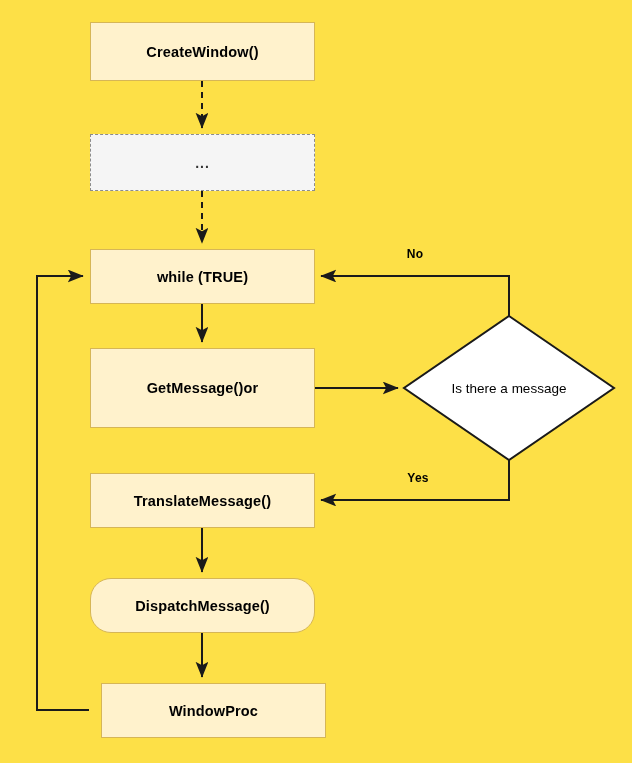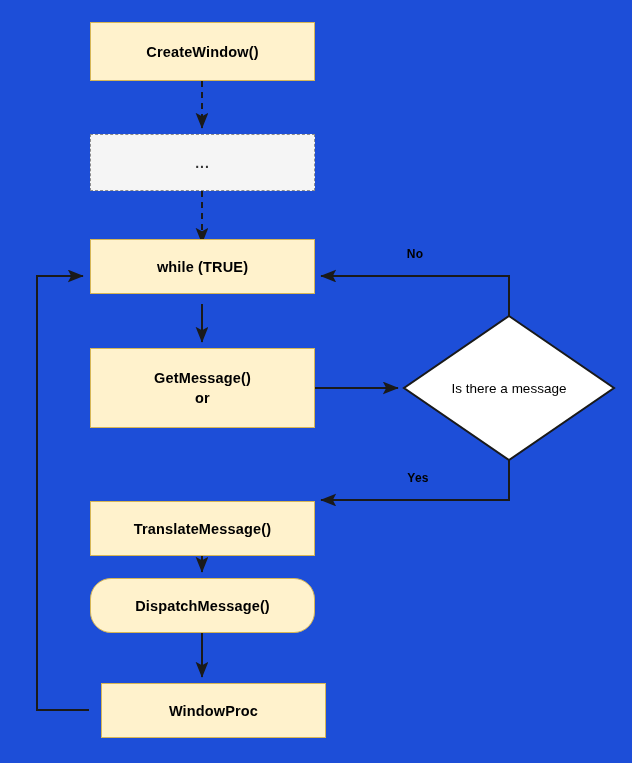--- a/index.html
+++ b/index.html
@@ -8,21 +8,21 @@
     padding: 0;
     background: #ffffff;
   }
   body {
     font-family: "Liberation Sans", sans-serif;
   }
   #diagram {
     position: relative;
     width: 632px;
     height: 763px;
-    background: #1d4ed8;
+    background: #fde047;
     overflow: hidden;
   }
   .node {
     position: absolute;
     box-sizing: border-box;
     display: flex;
     align-items: center;
     justify-content: center;
     text-align: center;
   }
@@ -122,42 +122,42 @@
   </svg>
 
   <div class="node process" style="left:90px; top:22px; width:225px; height:59px;">
     <span>CreateWindow()</span>
   </div>
 
   <div class="node ellipsis-box" style="left:90px; top:134px; width:225px; height:57px;">
     <span>...</span>
   </div>
 
-  <div class="node process" style="left:90px; top:239px; width:225px; height:55px; flex-direction:column;">
+  <div class="node process" style="left:90px; top:249px; width:225px; height:55px; flex-direction:column;">
     <span>while (TRUE)</span>
   </div>
 
-  <div class="node process" style="left:90px; top:348px; width:225px; height:80px; flex-direction:column;">
+  <div class="node process" style="left:90px; top:348px; width:225px; height:80px; flex-direction:row;">
     <span>GetMessage()</span>
     <span>or</span>
   </div>
 
   <div class="decision-label" style="left:419px; top:374px; width:180px; height:28px;">
     <span>Is there a message</span>
   </div>
 
   <div class="edge-label" style="left:380px; top:247px; width:70px;">
     <span>No</span>
   </div>
 
   <div class="edge-label" style="left:383px; top:471px; width:70px;text-align:center;">
     <span>Yes</span>
   </div>
 
-  <div class="node process" style="left:90px; top:473px; width:225px; height:55px;margin-top:28px;">
+  <div class="node process" style="left:90px; top:473px; width:225px; height:55px;">
     <span>TranslateMessage()</span>
   </div>
 
   <div class="node process" style="left:90px; top:578px; width:225px; height:55px;border-radius:21px;">
     <span>DispatchMessage()</span>
   </div>
 
   <div class="node process" style="left:101px; top:683px; width:225px; height:55px;text-align:center;">
     <span>WindowProc</span>
   </div>

